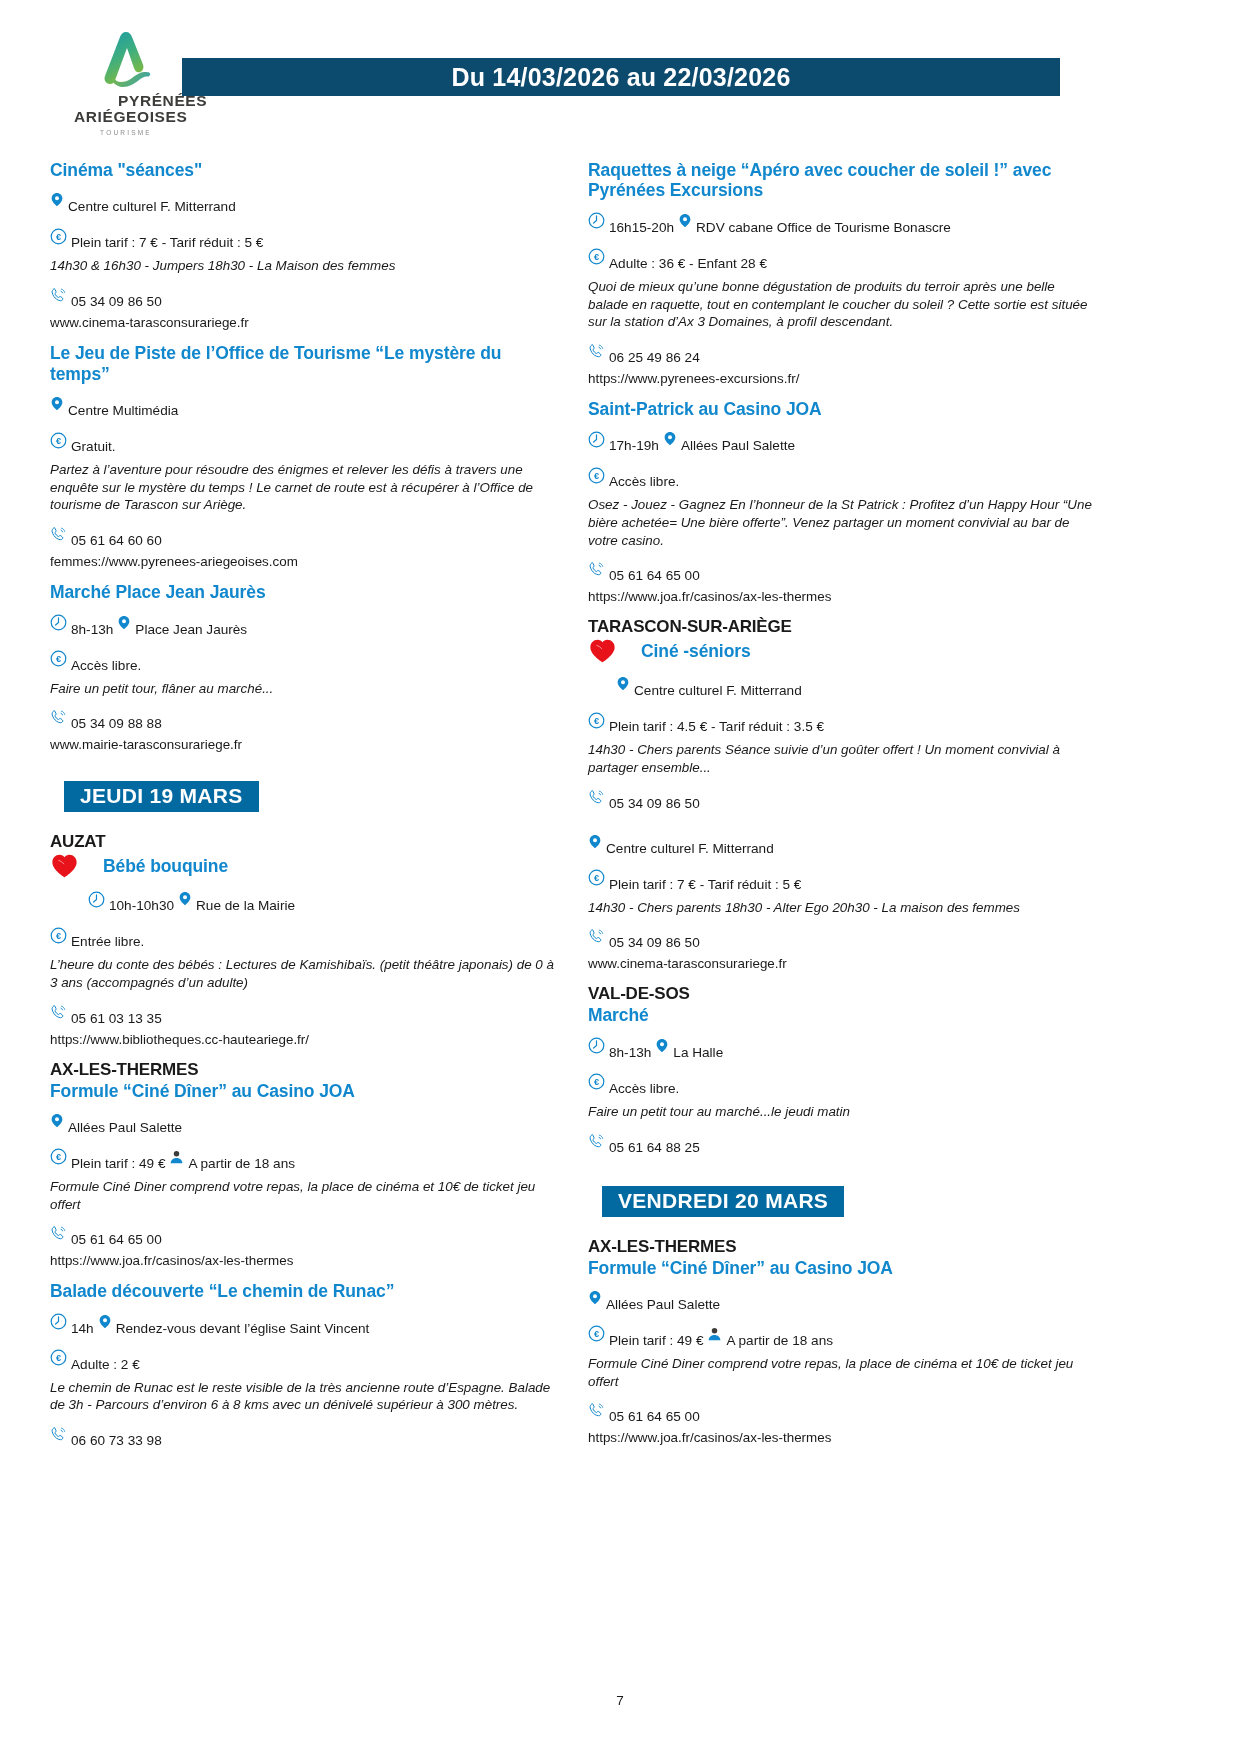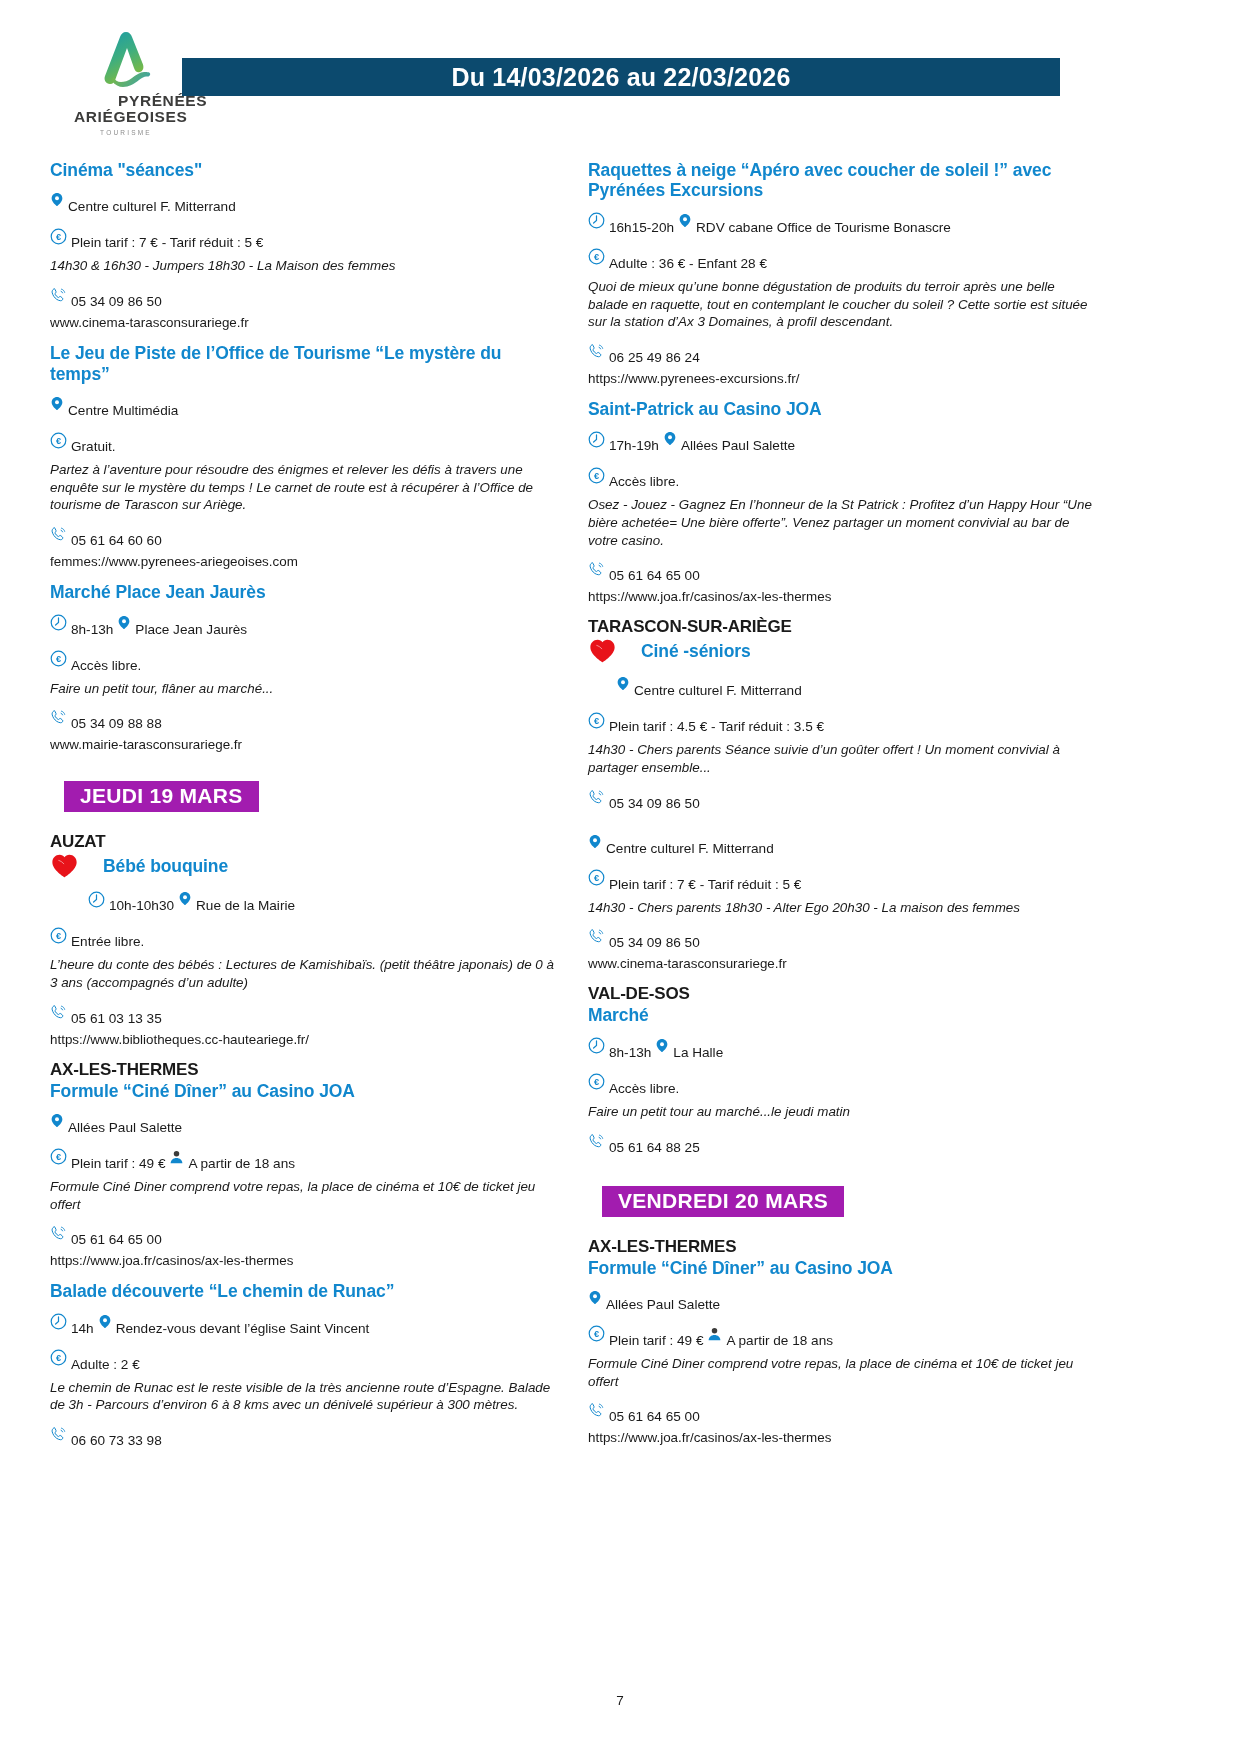--- a/index.html
+++ b/index.html
@@ -83,21 +83,21 @@
   .town {
     font-size: 17px;
     font-weight: bold;
     color: #1a1a1a;
     letter-spacing: -0.2px;
     margin: 12px 0 1px 0;
   }
 
   .day-banner {
     display: inline-block;
-    background: #a21caf;
+    background: #0369a1;
     color: #ffffff;
     font-size: 21px;
     font-weight: bold;
     letter-spacing: 0.3px;
     padding: 3px 16px 4px 16px;
     margin: 16px 0 8px 14px;
   }
 
   .meta-row {
     display: flex;

